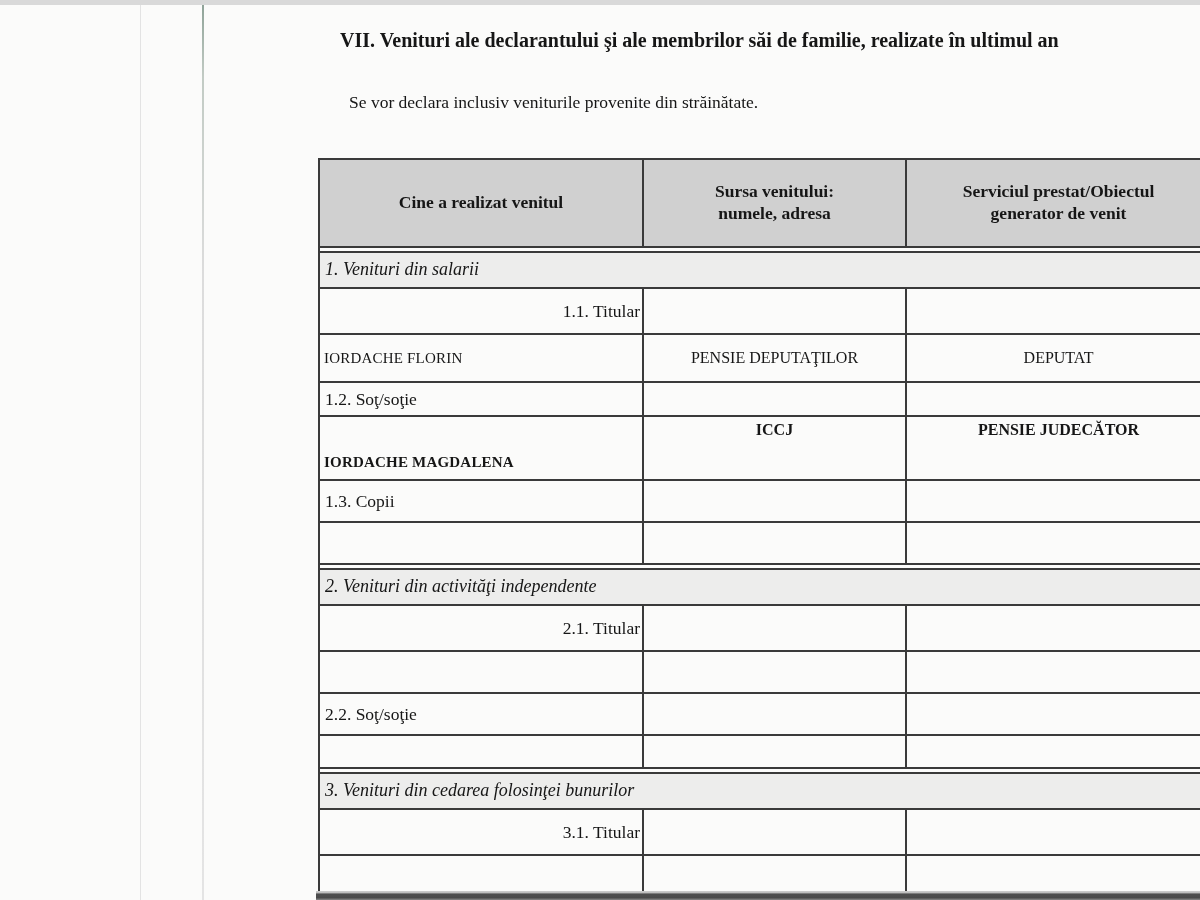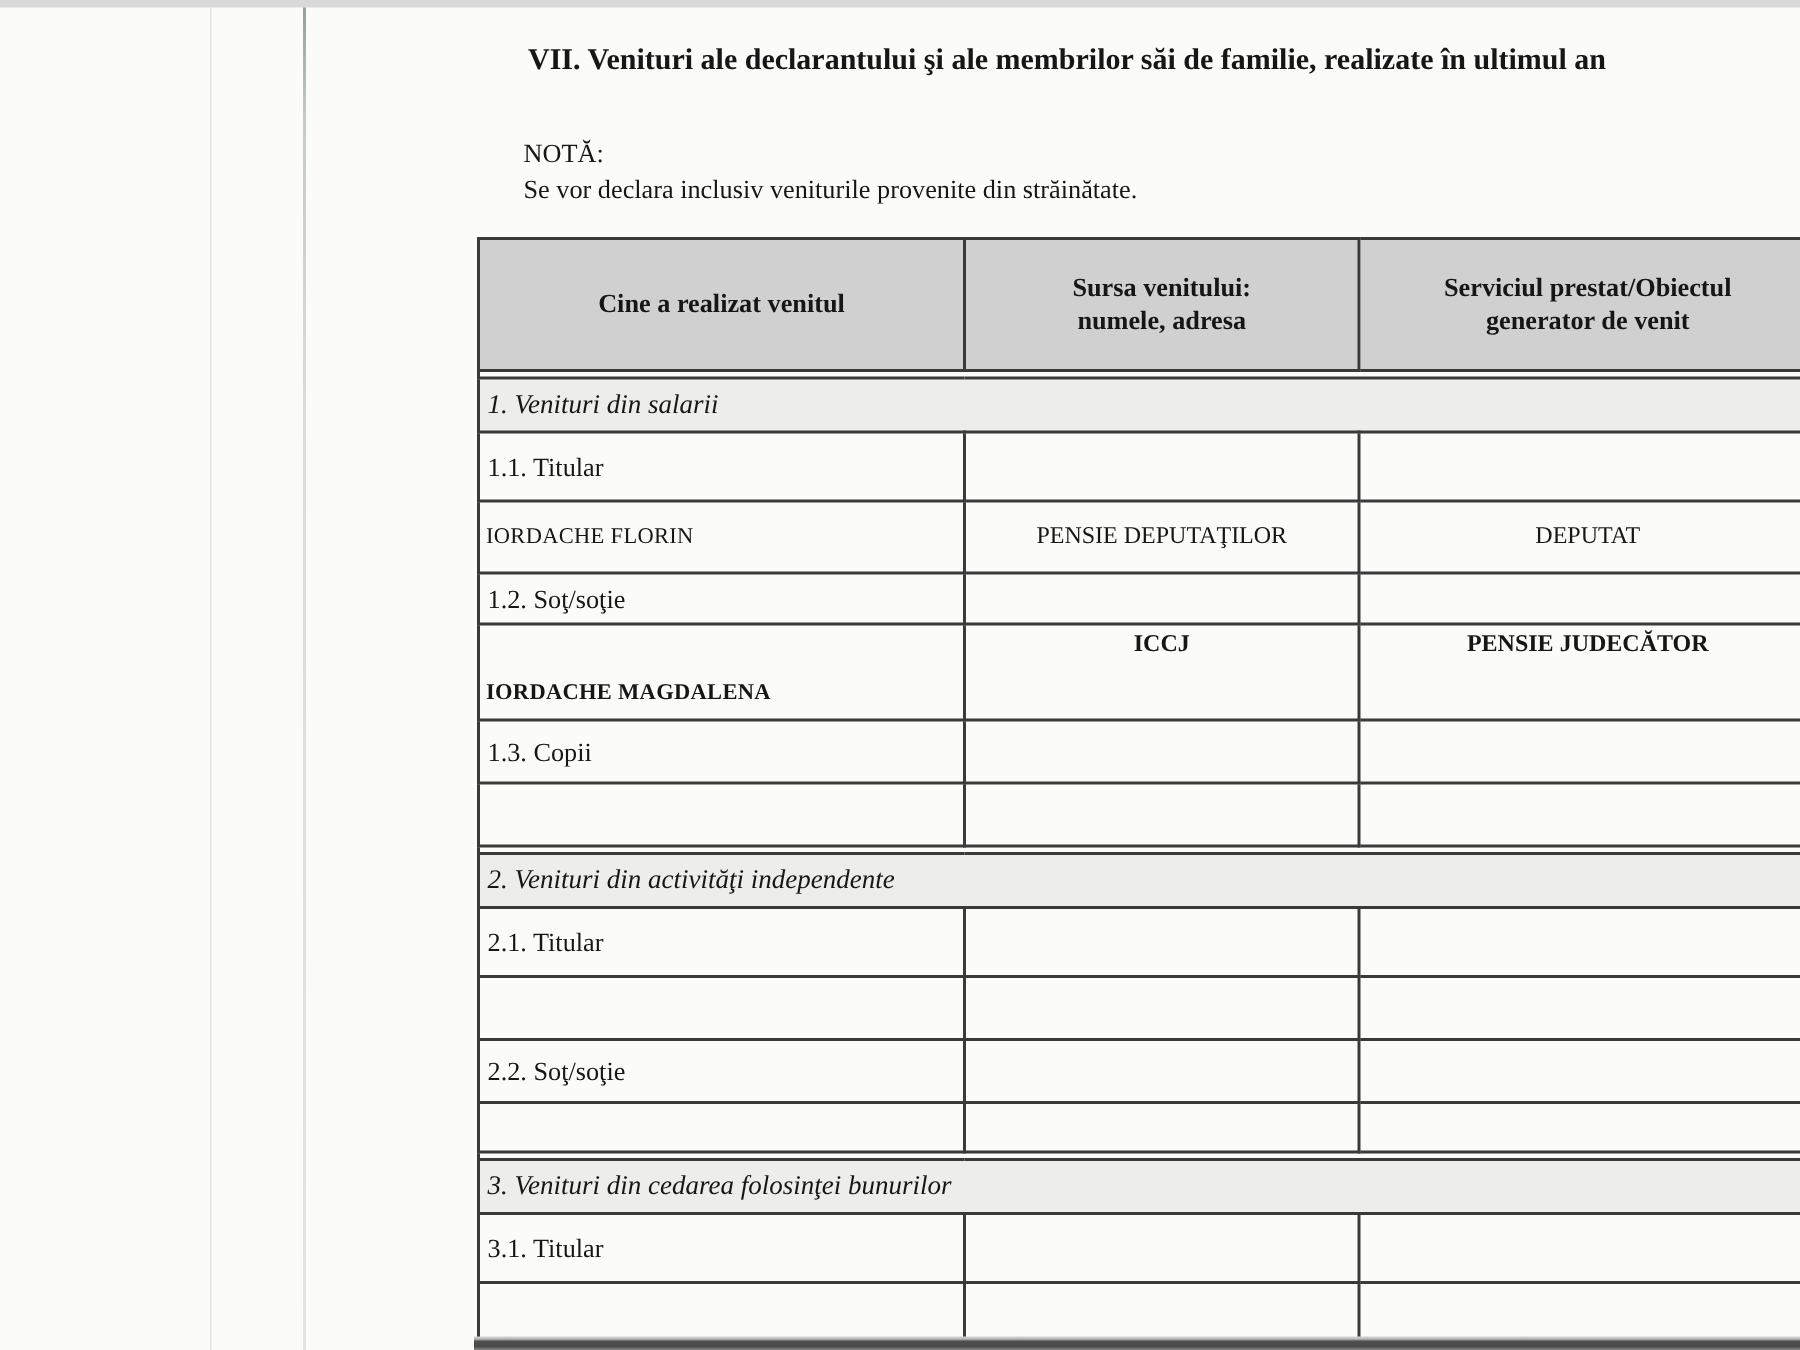--- a/index.html
+++ b/index.html
@@ -26,21 +26,21 @@
     background: #e3e3e3;
   }
   .v-divider-2 {
     position: absolute;
     left: 202px; top: 5px;
     width: 2px; height: 895px;
     background: linear-gradient(180deg, #8fa398 0%, #c2cbc4 8%, #dcdcdc 30%, #e4e4e4 100%);
   }
   .doc-title {
     position: absolute;
-    left: 324px;
+    left: 312px;
     top: 26px;
     font-weight: bold;
     font-size: 20px;
     line-height: 28px;
     white-space: nowrap;
   }
   .doc-title .indent { padding-left: 28px; display: block; }
   .doc-title .line2 { display: block; }
   .note-block {
     position: absolute;
@@ -100,21 +100,21 @@
     padding: 2px 2px 2px 4px;
     vertical-align: middle;
     text-align: left;
     letter-spacing: 0.2px;
   }
   td.center {
     font-size: 16px;
     text-align: center;
     vertical-align: middle;
   }
-  tr.r-h40  td { height: 40px; }
+  tr.r-h40  td { height: 40px; text-align: right; }
   tr.r-h42  td { height: 42px; }
   tr.r-h36  td { height: 36px; }
   tr.r-h33  td { height: 33px; }
   tr.r-h28  td { height: 28px; }
   tr.r-h27  td { height: 27px; }
   tr.r-h52  td { height: 52px; font-weight: bold; }
   tr.row-magda td.name {
     vertical-align: bottom;
     padding-bottom: 8px;
   }
@@ -139,21 +139,20 @@
 <div class="v-divider-1"></div>
 <div class="v-divider-2"></div>
 
 <div>
 
   <div class="doc-title">
     <span class="indent">VII. Venituri ale declarantului şi ale membrilor săi de familie, realizate în ultimul an</span>
   </div>
 
   <div class="note-block">
-    <div>NOTĂ:</div>
     <div>Se vor declara inclusiv veniturile provenite din străinătate.</div>
   </div>
 
   <table class="income-table">
     <colgroup>
         <col class="c1">
         <col class="c2">
         <col class="c3">
       </colgroup>
     <thead>

